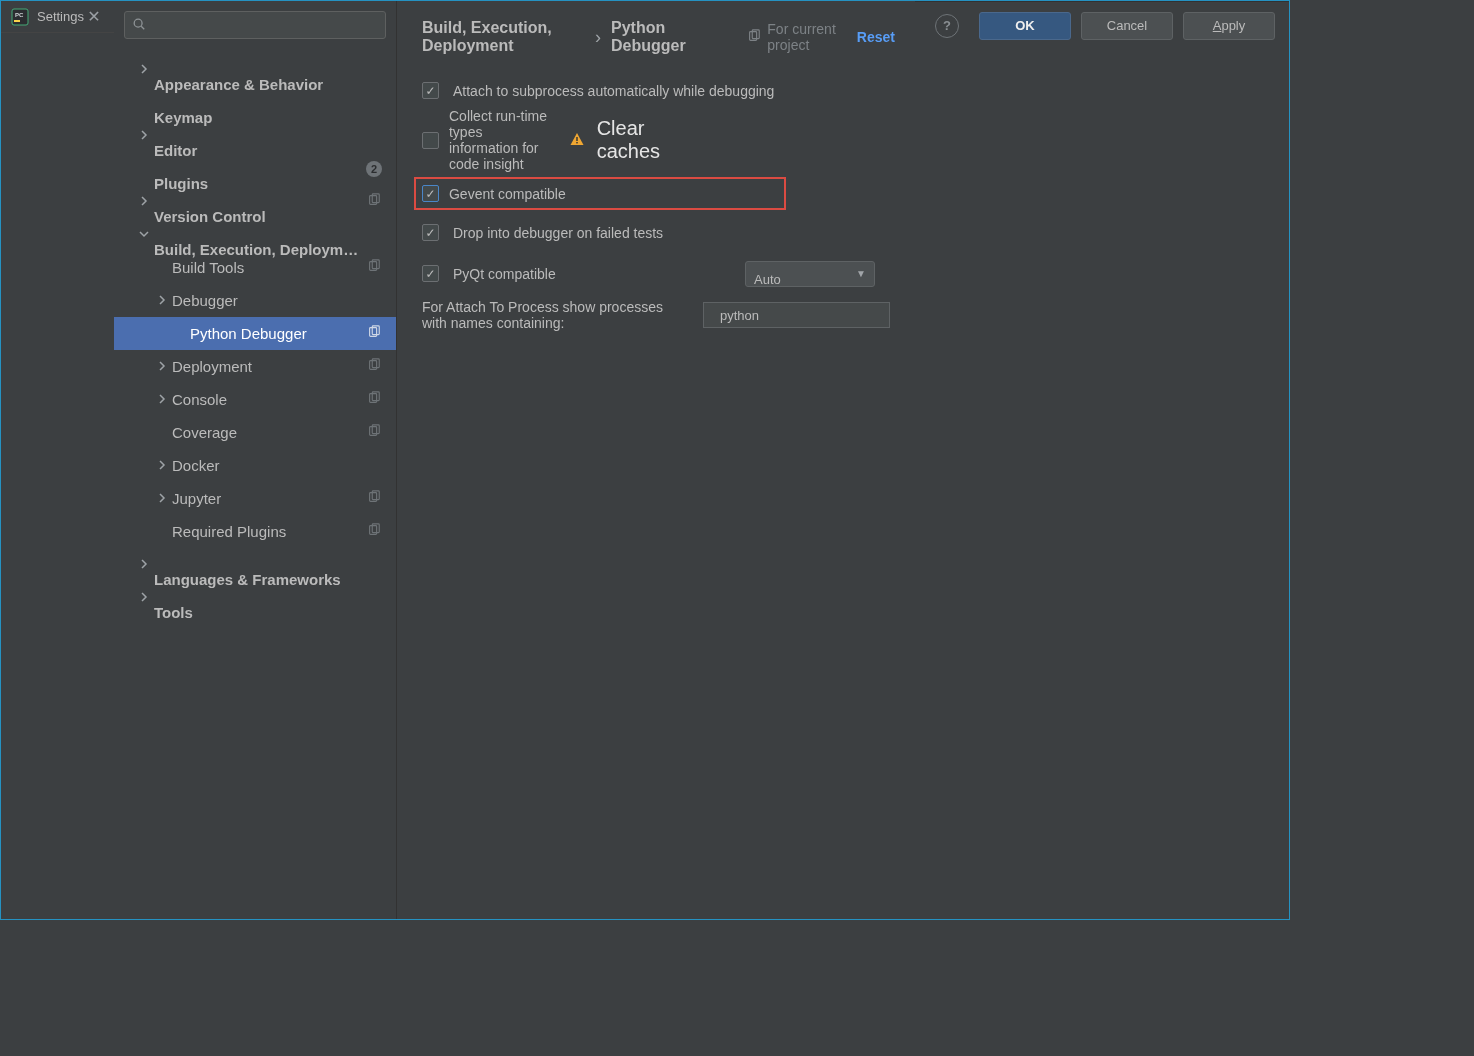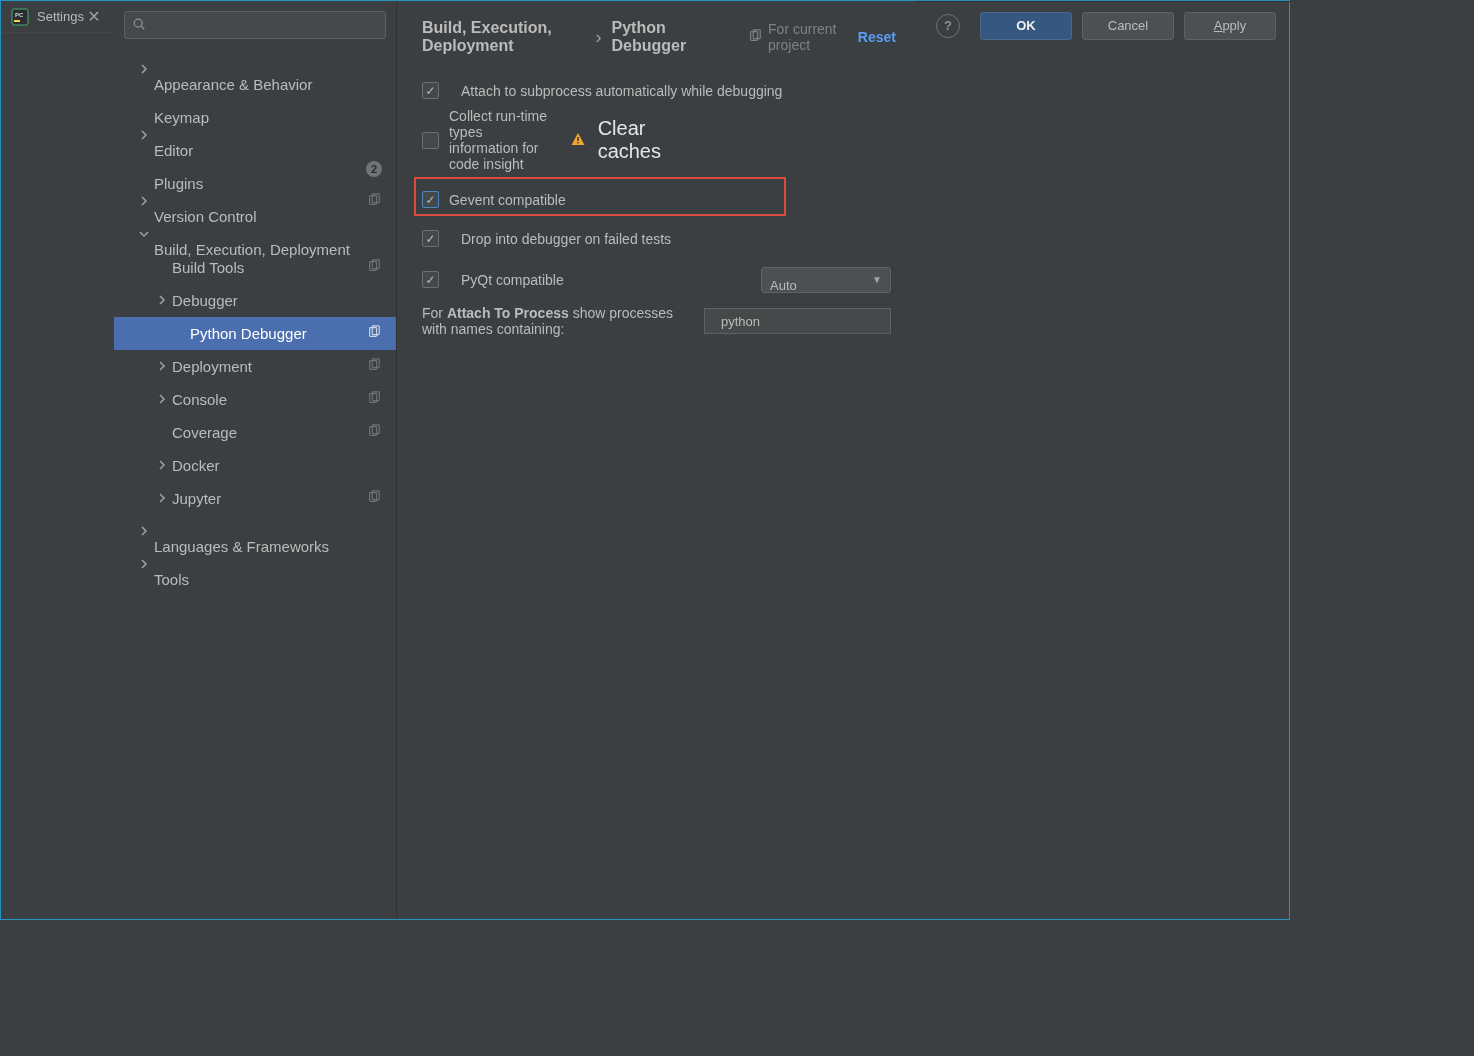--- a/index.html
+++ b/index.html
@@ -124,21 +124,21 @@
     font-size: 11px;
     font-weight: 600;
     display: inline-flex;
     align-items: center;
     justify-content: center;
   }
   .tree-item.selected .copy-badge { color: #cfd7e6; }
   .ind-0 { padding-left: 22px; }
   .ind-1 { padding-left: 40px; }
   .ind-2 { padding-left: 58px; }
-  .bold { font-weight: 400; margin-top: 30px; }
+  .bold { font-weight: 700; margin-top: 30px; }
 
   
   .content {
     flex: 1;
     display: flex;
     flex-direction: column;
     background: #3c3f41;
     min-width: 0;
   }
   .content-header {
@@ -174,21 +174,21 @@
   }
   .content-body {
     padding: 10px 25px 0 25px;
     flex: 1;
     overflow: auto;
   }
   .row {
     display: flex;
     align-items: center;
     min-height: 35px;
-    gap: 22px;
+    gap: 14px;
   }
   .check {
     width: 17px; height: 17px;
     border: 1px solid #6c6f72;
     border-radius: 2px;
     background: #43494A;
     display: inline-flex;
     align-items: center;
     justify-content: center;
     color: #bbbbbb;
@@ -199,21 +199,21 @@
   .check.checked::after {
     content: "✓";
     line-height: 1;
   }
   .row .lbl {
     color: #bbbbbb;
     font-size: 14px;
   }
   .highlight-box {
     border: 2.5px solid #db4b42;
-    padding: 12px 218px 6px 6px;
+    padding: 6px 218px 6px 6px;
     margin: 2px 0 2px -8px;
     display: inline-flex;
     align-items: center;
     gap: 10px;
   }
   .clear-caches-block {
     display: flex;
     align-items: center;
     gap: 12px;
   }
@@ -246,21 +246,21 @@
     outline: none;
   }
   .process-row {
     display: flex;
     align-items: center;
     gap: 14px;
     margin-top: 8px;
     font-size: 14px;
     color: #bbbbbb;
   }
-  .process-row b { font-weight: 700; }
+  .process-row b { font-weight: 400; }
 
   
   .footer {
     height: 48px;
     border-top: 1px solid #323232;
     display: flex;
     align-items: center;
     padding: 0 14px;
     gap: 10px;
   }
@@ -464,20 +464,31 @@
       </svg></span>
             <span class="label">Jupyter</span>
             <span class="badge-col">
               <span class="copy-badge">
       <svg width="14" height="14" viewBox="0 0 16 16" fill="none" stroke="currentColor" stroke-width="1.3">
         <rect x="3" y="3" width="8" height="10" rx="1"></rect>
                   <rect x="6" y="1" width="8" height="10" rx="1"></rect>
       </svg></span>
             </span>
           </div>
+          <div class="tree-item ind-1">
+            <span class="chevron blank">·</span>
+            <span class="label">Required Plugins</span>
+            <span class="badge-col">
+              <span class="copy-badge">
+      <svg width="14" height="14" viewBox="0 0 16 16" fill="none" stroke="currentColor" stroke-width="1.3">
+        <rect x="3" y="3" width="8" height="10" rx="1"></rect>
+                  <rect x="6" y="1" width="8" height="10" rx="1"></rect>
+      </svg></span>
+            </span>
+          </div>
           <div class="tree-item ind-0">
             <span class="chevron">
       <svg width="10" height="10" viewBox="0 0 10 10" style="transform:rotate(0deg)">
         <path d="M3 1 L7 5 L3 9" fill="none" stroke="currentColor" stroke-width="1.5"></path>
       </svg></span>
             <span class="label bold">Languages &amp; Frameworks</span>
             <span class="badge-col"></span>
           </div>
           <div class="tree-item ind-0">
             <span class="chevron">

